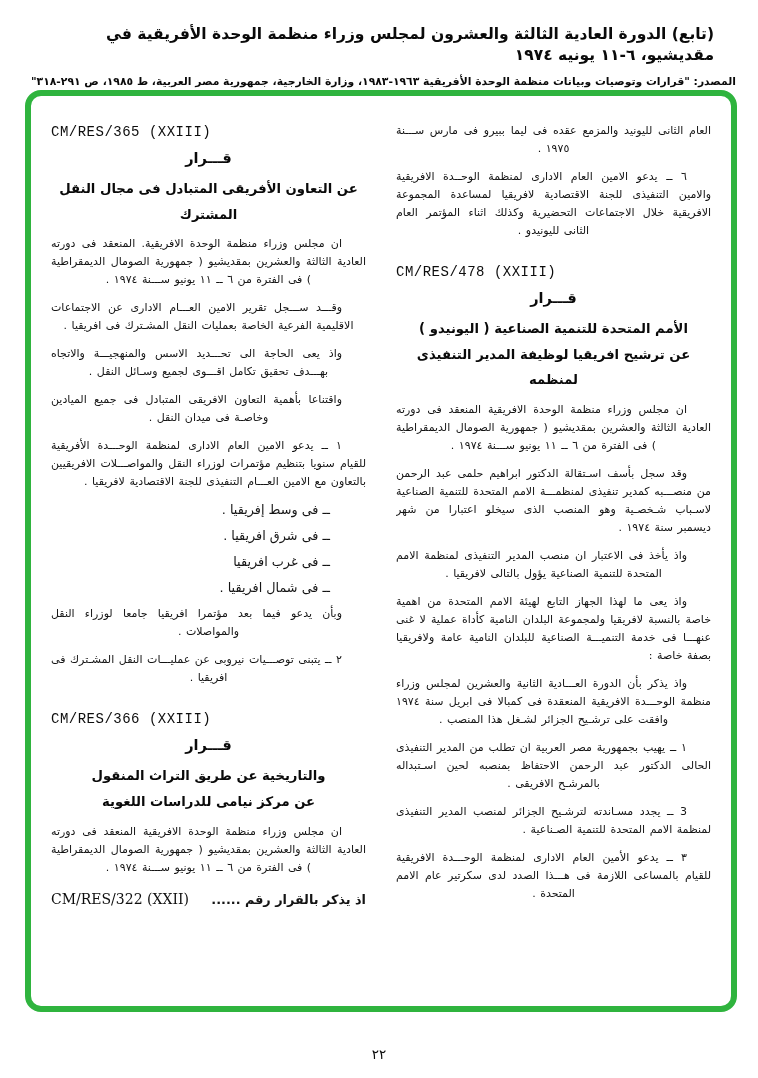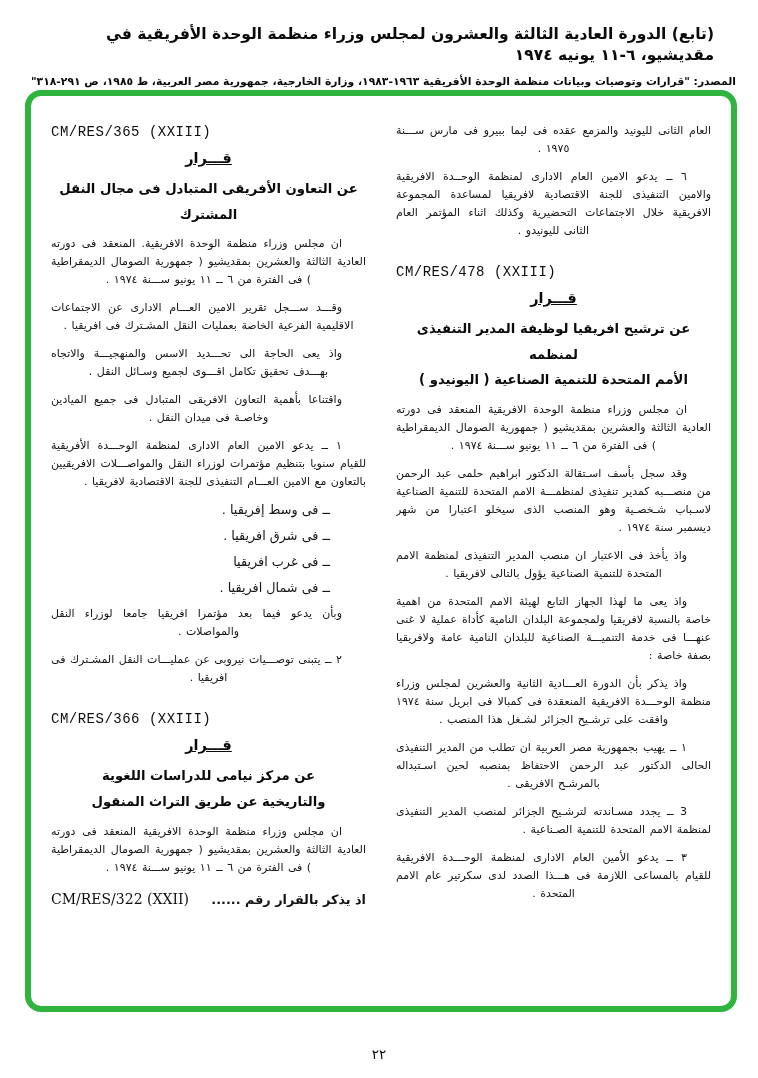--- a/index.html
+++ b/index.html
@@ -70,21 +70,20 @@
     margin:24px 0 10px 0;
     color:#0d0d0d;
   }
   .res-code.first { margin-top:2px; }
   .res-heading {
     text-align:center;
     font-weight:bold;
     font-size:14.5px;
     margin:6px 0 10px 0;
     color:#0a0a0a;
-    text-decoration:underline;
   }
   .res-title {
     text-align:center;
     font-weight:bold;
     font-size:13.2px;
     line-height:1.95;
     margin-bottom:8px;
     color:#0a0a0a;
   }
   .list-item {
@@ -133,22 +132,22 @@
 
 <main class="content-frame">
 
   <section class="col">
     <p class="para ni tc">العام الثانى لليونيد والمزمع عقده فى ليما ببيرو فى مارس ســـنة ١٩٧٥ .</p>
     <p class="para tc">٦ ــ يدعو الامين العام الادارى لمنظمة الوحــدة الافريقية والامين التنفيذى للجنة الاقتصادية لافريقيا لمساعدة المجموعة الافريقية خلال الاجتماعات التحضيرية وكذلك اثناء المؤتمر العام الثانى لليونيدو .</p>
 
     <div class="res-code">CM/RES/478  (XXIII)</div>
     <div class="res-heading">قـــرار</div>
     <div class="res-title">
+      <div>الأمم المتحدة للتنمية الصناعية ( اليونيدو )</div>
       <div>عن ترشيح افريقيا لوظيفة المدير التنفيذى لمنظمه</div>
-      <div>الأمم المتحدة للتنمية الصناعية ( اليونيدو )</div>
     </div>
 
     <p class="para tc">ان مجلس وزراء منظمة الوحدة الافريقية المنعقد فى دورته العادية الثالثة والعشرين بمقديشيو ( جمهورية الصومال الديمقراطية ) فى الفترة من ٦ ــ ١١ يونيو ســـنة ١٩٧٤ .</p>
     <p class="para">وقد سجل بأسف اسـتقالة الدكتور ابراهيم حلمى عبد الرحمن من منصـــبه كمدير تنفيذى لمنظمـــة الامم المتحدة للتنمية الصناعية لاسـباب شـخصـية وهو المنصب الذى سيخلو اعتبارا من شهر ديسمبر سنة ١٩٧٤ .</p>
     <p class="para tc">واذ يأخذ فى الاعتبار ان منصب المدير التنفيذى لمنظمة الامم المتحدة للتنمية الصناعية يؤول بالتالى لافريقيا .</p>
     <p class="para">واذ يعى ما لهذا الجهاز التابع لهيئة الامم المتحدة من اهمية خاصة بالنسبة لافريقيا ولمجموعة البلدان النامية كأداة عملية لا غنى عنهـــا فى خدمة التنميـــة الصناعية للبلدان النامية عامة ولافريقيا بصفة خاصة :</p>
     <p class="para tc">واذ يذكر بأن الدورة العـــادية الثانية والعشرين لمجلس وزراء منظمة الوحـــدة الافريقية المنعقدة فى كمبالا فى ابريل سنة ١٩٧٤ وافقت على ترشـيح الجزائر لشـغل هذا المنصب .</p>
     <p class="para tc">١ ــ يهيب بجمهورية مصر العربية ان تطلب من المدير التنفيذى الحالى الدكتور عبد الرحمن الاحتفاظ بمنصبه لحين اسـتبداله بالمرشـح الافريقى .</p>
     <p class="para">3 ــ يجدد مسـاندته لترشـيح الجزائر لمنصب المدير التنفيذى لمنظمة الامم المتحدة للتنمية الصـناعية .</p>
     <p class="para tc">٣ ــ يدعو الأمين العام الادارى لمنظمة الوحـــدة الافريقية للقيام بالمساعى اللازمة فى هـــذا الصدد لدى سكرتير عام الامم المتحدة .</p>
@@ -173,22 +172,22 @@
       <div class="list-item">ــ فى غرب افريقيا</div>
       <div class="list-item">ــ فى شمال افريقيا .</div>
     </div>
 
     <p class="para tc">وبأن يدعو فيما بعد مؤتمرا افريقيا جامعا لوزراء النقل والمواصلات .</p>
     <p class="para tc">٢ ــ يتبنى توصـــيات نيروبى عن عمليـــات النقل المشـترك فى افريقيا .</p>
 
     <div class="res-code">CM/RES/366  (XXIII)</div>
     <div class="res-heading">قـــرار</div>
     <div class="res-title">
+      <div>والتاريخية عن طريق التراث المنقول</div>
       <div>عن مركز نيامى للدراسات اللغوية</div>
-      <div>والتاريخية عن طريق التراث المنقول</div>
     </div>
 
     <p class="para tc">ان مجلس وزراء منظمة الوحدة الافريقية المنعقد فى دورته العادية الثالثة والعشرين بمقديشيو ( جمهورية الصومال الديمقراطية ) فى الفترة من ٦ ــ ١١ يونيو ســـنة ١٩٧٤ .</p>
 
     <div class="citation-line">
       <span class="citation-prefix">اذ يذكر بالقرار رقم ......</span>
       <span class="citation-code">CM/RES/322  (XXII)</span>
     </div>
   </section>
 

